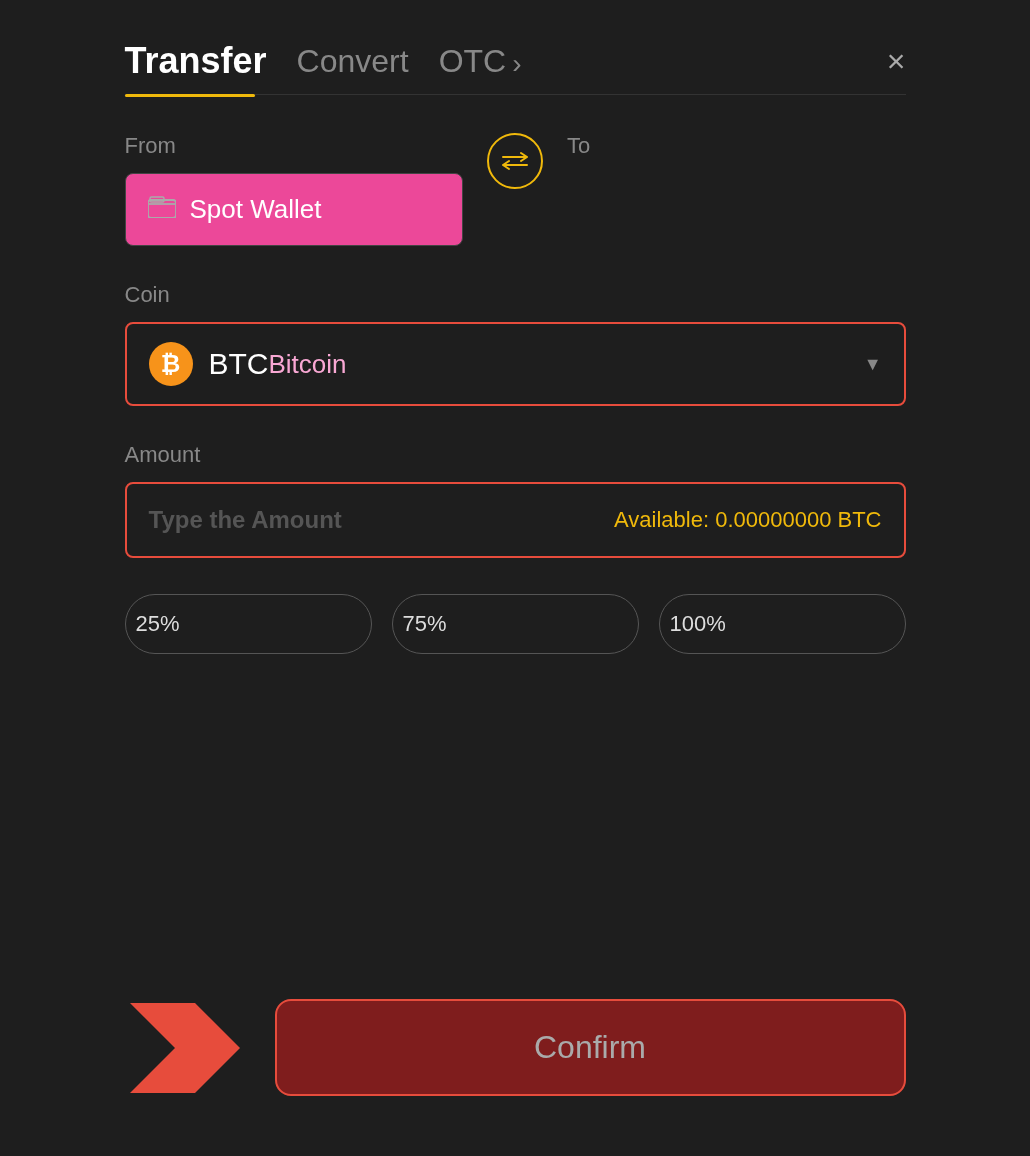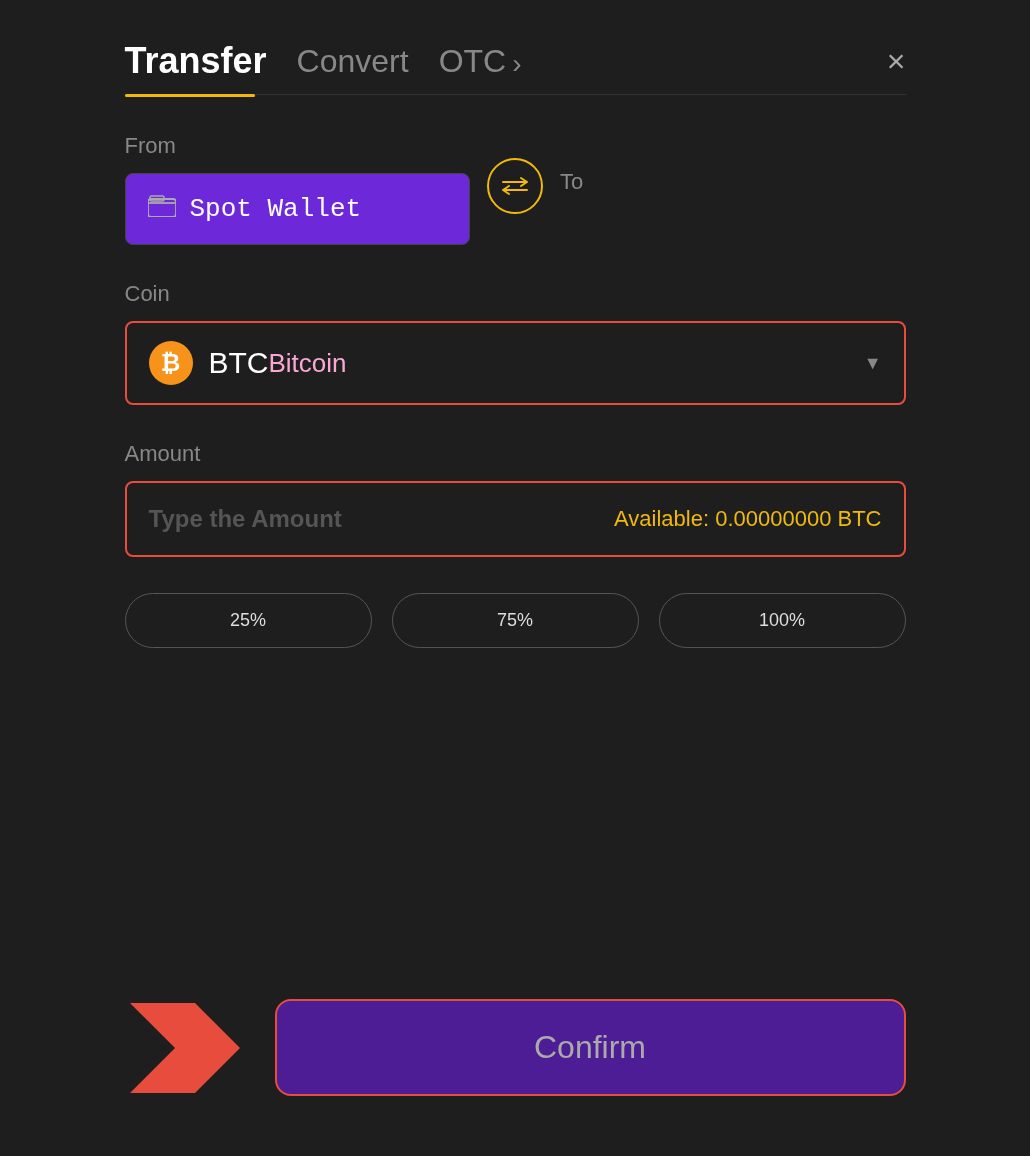--- a/index.html
+++ b/index.html
@@ -89,43 +89,42 @@
       background: #333;
     }
 
     
     .from-to-section {
       margin-bottom: 36px;
     }
 
     .from-to-row {
       display: flex;
-      align-items: center;
-      gap: 0;
+      align-items: flex-start;
+      gap: 7px;
     }
 
     .from-col, .to-col {
       flex: 1;
     }
 
     .field-label {
       font-size: 22px;
       color: #888888;
       margin-bottom: 14px;
     }
 
     .wallet-box {
       border: 1.5px solid #444444;
       border-radius: 8px;
       padding: 20px 22px;
       display: flex;
       align-items: center;
       gap: 14px;
-      background: #6d28d9;
-      font-family: Liberation Mono, monospace;
+      background: #ec4899;
     }
 
     .wallet-icon {
       font-size: 22px;
       color: #aaaaaa;
     }
 
     .wallet-text {
       font-size: 26px;
       color: #ffffff;
@@ -252,22 +251,22 @@
       display: flex;
       gap: 20px;
       margin-bottom: 60px;
     }
 
     .percent-btn {
       flex: 1;
       border: 1.5px solid #555555;
       border-radius: 30px;
       padding: 16px 10px;
-      text-align: center;
-      font-size: 18px;
+      text-align: left;
+      font-size: 22px;
       color: #dddddd;
       background: transparent;
       cursor: pointer;
       font-weight: 500;
     }
 
     
     .bottom-area {
       display: flex;
       align-items: center;
@@ -286,21 +285,21 @@
       width: 110px;
       height: 90px;
     }
 
     
     .confirm-btn {
       flex: 1;
       border: 2.5px solid #e74c3c;
       border-radius: 16px;
       padding: 28px 20px;
-      background: #4c1d95;
+      background: #7f1d1d;
       color: #aaaaaa;
       font-size: 32px;
       font-weight: 500;
       cursor: pointer;
       text-align: center;
     }
   </style>
 </head>
 <body>
 

